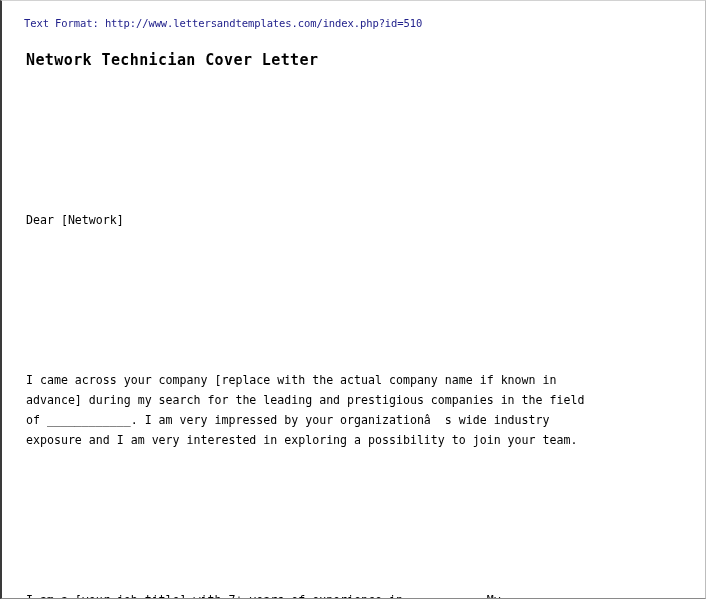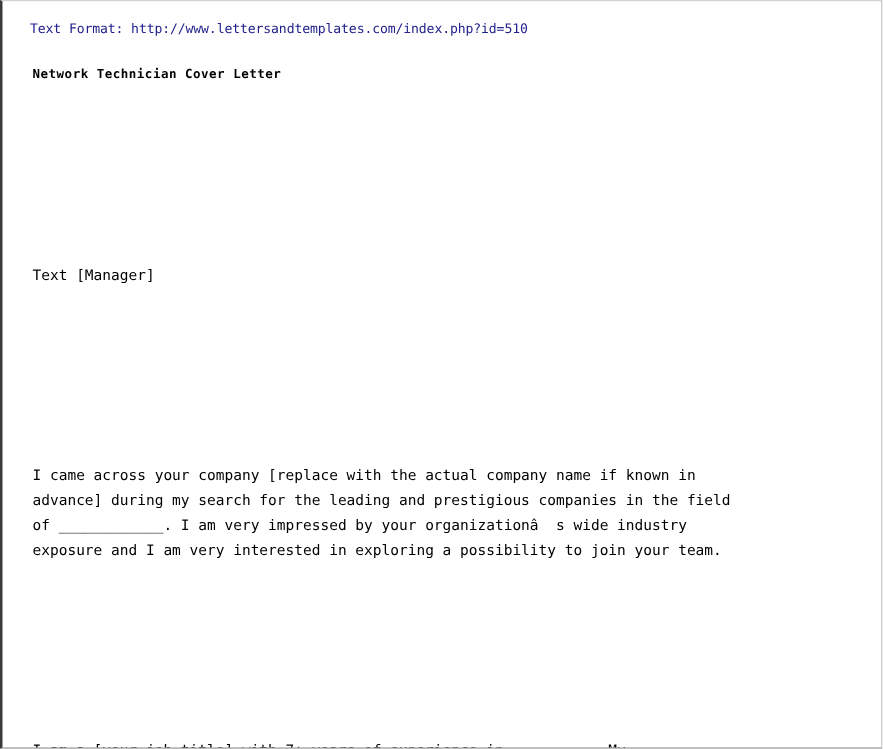--- a/index.html
+++ b/index.html
@@ -37,21 +37,21 @@
     font-size: 10.5px;
     line-height: 14px;
     color: #22228c;
     margin: 3px 0 0 2px;
     letter-spacing: -0.1px;
     white-space: pre;
   }
   .doc-title {
     font-family: "DejaVu Sans Mono", "Liberation Mono", monospace;
     font-weight: bold;
-    font-size: 10px;
+    font-size: 15px;
     line-height: 20px;
     color: #000000;
     margin: 20px 0 0 4px;
     letter-spacing: 0.4px;
     white-space: pre;
   }
   .blk {
     margin: 0 0 0 4px;
     white-space: pre-wrap;
   }
@@ -63,21 +63,21 @@
 <div class="page">
 
   <div class="source-line">Text Format: http://www.lettersandtemplates.com/index.php?id=510</div>
 
   <div class="doc-title">Network Technician Cover Letter</div>
 
   <div class="doc">
 
     <div class="spacer-20"></div>
 
-    <div class="blk">Text [Manager]</div>
+    <div class="blk">Dear [Network]</div>
 
     <div class="spacer-20"></div>
 
     <div class="blk">I came across your company [replace with the actual company name if known in
 advance] during my search for the leading and prestigious companies in the field
 of ____________. I am very impressed by your organizationâ  s wide industry
 exposure and I am very interested in exploring a possibility to join your team.</div>
 
     <div class="spacer-20"></div>
 

